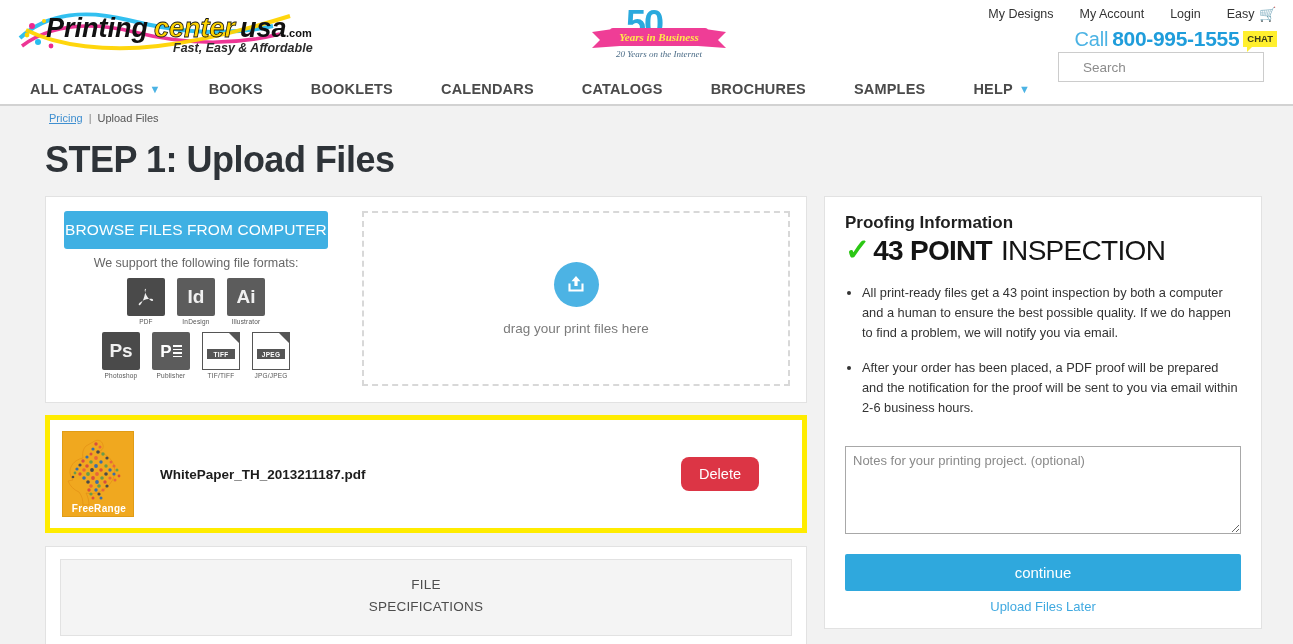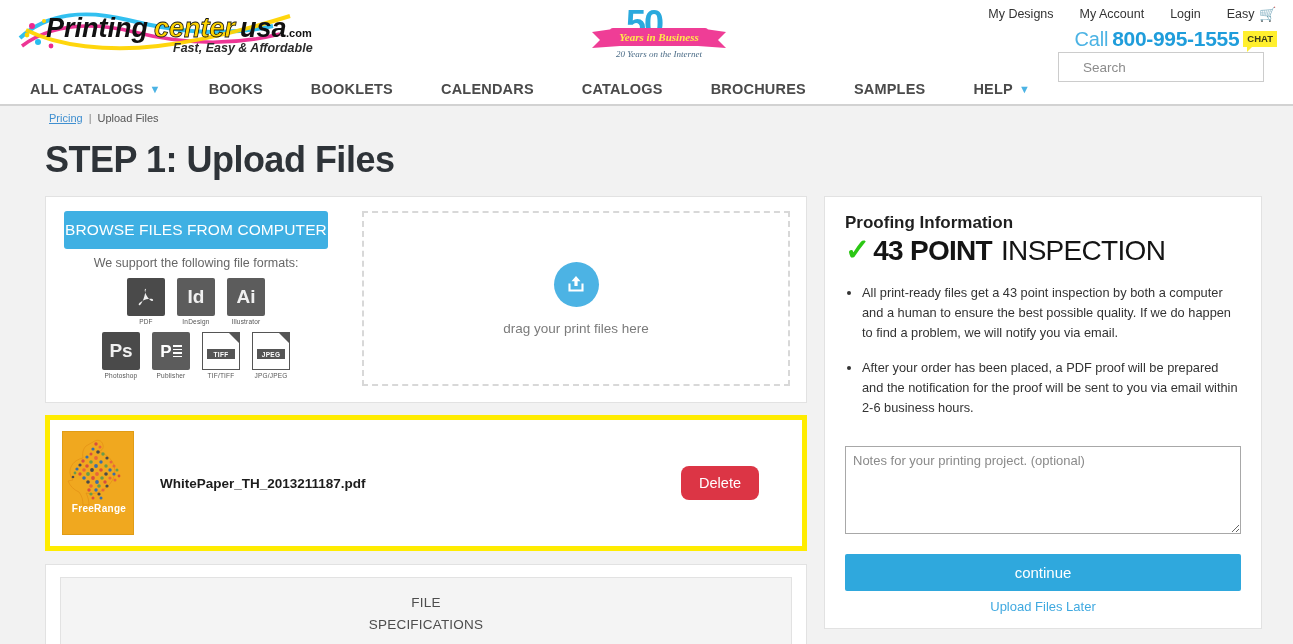--- a/index.html
+++ b/index.html
@@ -211,21 +211,21 @@
 
   
   .file-card {
     margin-top: 12px;
     border: 5px solid #ffec00;
     background: #fff;
     padding: 11px 12px;
     display: flex; align-items: center;
   }
   .thumb {
-    width: 72px; height: 104px; flex: none;
+    width: 72px; height: 86px; flex: none;
     background: #f0a81f;
     position: relative; overflow: hidden;
     border: 1px solid #e09c16;
   }
   .file-name {
     margin-left: 26px; flex: 1;
     font-size: 13.5px; font-weight: bold; color: #1d1d1d;
   }
   .btn-delete {
     background: #dc3545; color: #fff; border: none;

